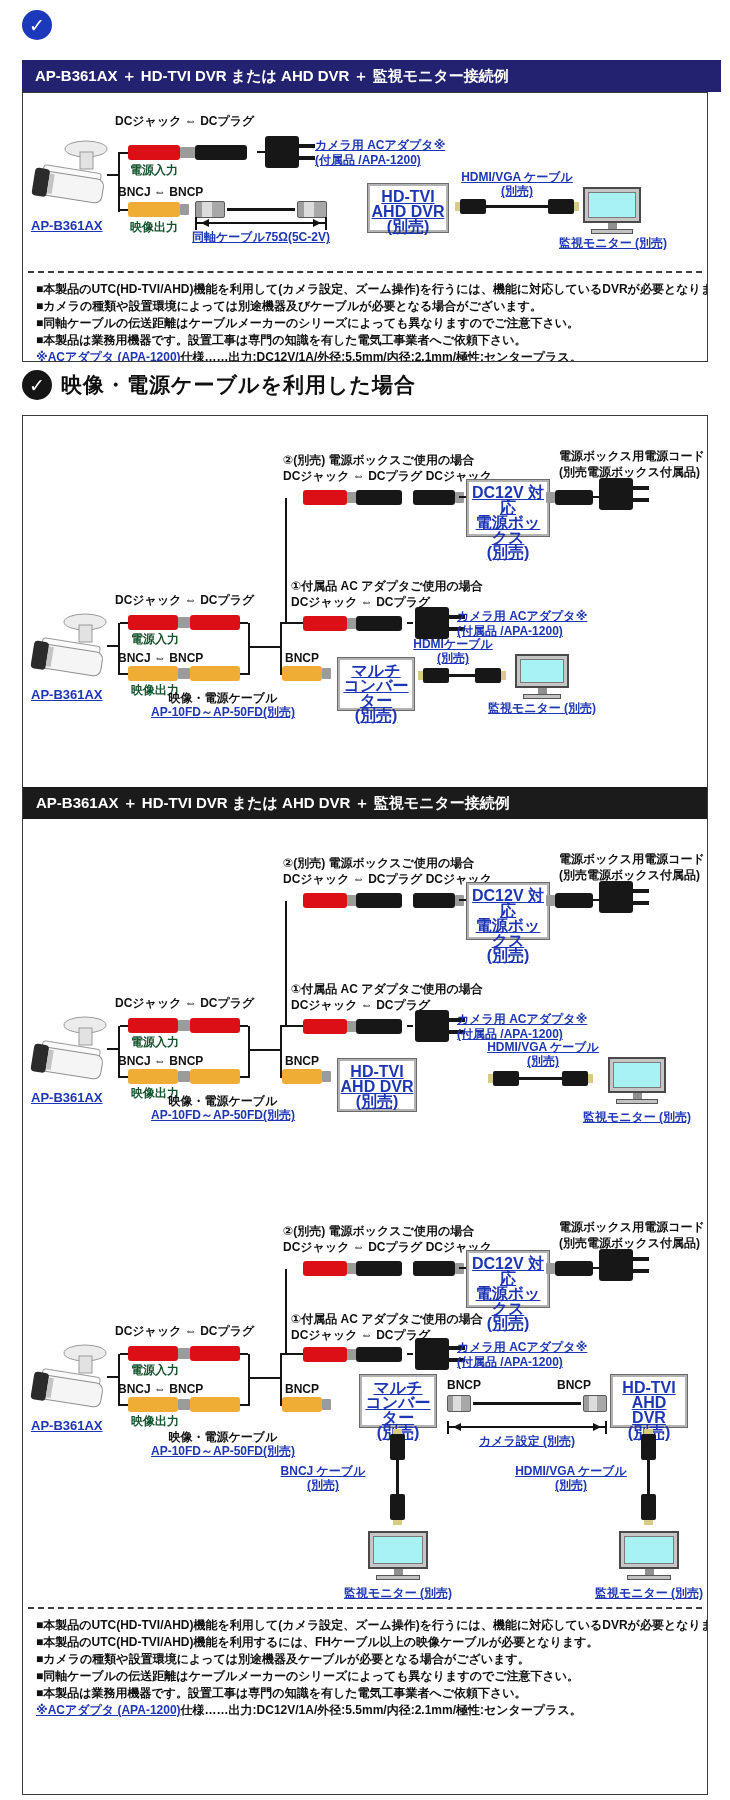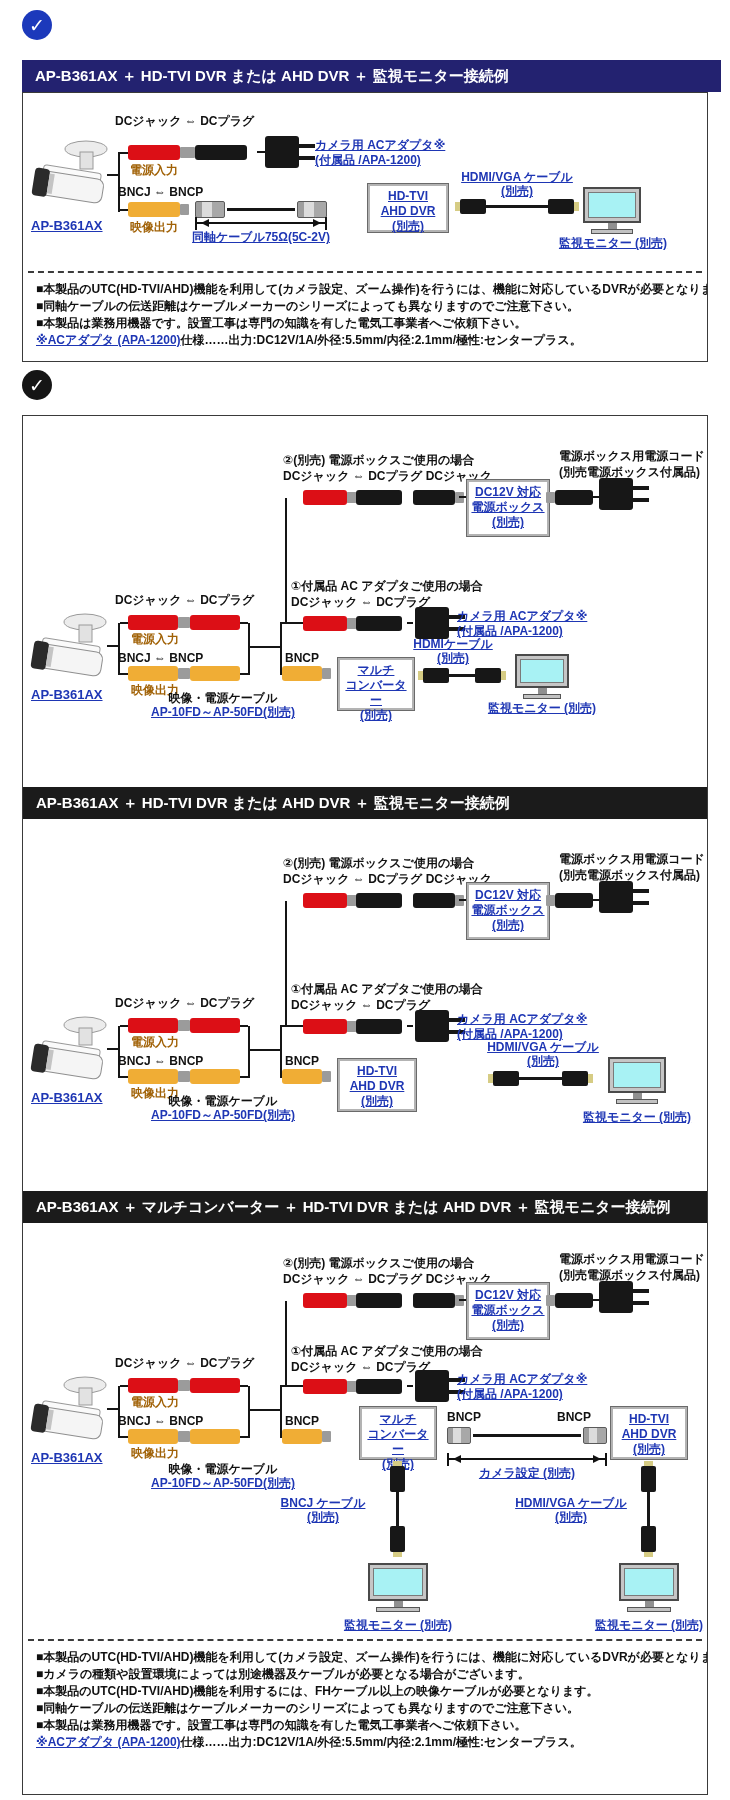--- a/index.html
+++ b/index.html
@@ -20,31 +20,31 @@
   .box1{position:absolute;left:22px;top:92px;width:686px;height:270px;border:1px solid #3a3a3a;box-sizing:border-box;overflow:hidden;}
   .box2{position:absolute;left:22px;top:415px;width:686px;height:1380px;border:1px solid #3a3a3a;box-sizing:border-box;overflow:hidden;}
   .d{position:relative;background:#fff;}
   .d1{height:178px;} .d2{height:371px;} .d3{height:372px;} .d4{height:416px;}
   .dash{border-top:2px dashed #3c3c3c;margin:0 5px;}
   .notes{padding:8px 13px 6px;}
   .nl{font-size:12px;font-weight:bold;line-height:1.42;color:#101010;white-space:nowrap;}
   .t{position:absolute;font-size:12px;font-weight:bold;white-space:nowrap;line-height:1.15;color:#111;}
   .t13{font-size:13px;}
   .link{color:#1e36b4;text-decoration:underline;}
-  .redt{color:#a16207;}
+  .redt{color:#14532d;}
   .ctr{transform:translateX(-50%);text-align:center;}
   .ln{position:absolute;background:#151515;}
   .cn{position:absolute;height:15px;border-radius:3px;}
   .cn::after{content:"";position:absolute;top:2px;width:9px;height:11px;background:#9b9b9b;border-radius:1px;}
   .tip-r::after{right:-9px;} .tip-l::after{left:-9px;}
   .c-red{background:#dc0f16;} .c-yel{background:#f0ad35;} .c-blk{background:#171717;}
   .bncc{position:absolute;height:17px;background:linear-gradient(90deg,#9e9e9e 0 22%,#dcdcdc 22% 58%,#a8a8a8 58%);
         border:1px solid #5a5a5a;border-radius:2px;box-sizing:border-box;}
   .obox{position:absolute;background:#fff;border:2px solid #b3b3b3;box-shadow:0 0 0 1px #6a6a6a;
-        text-align:center;font-weight:bold;font-size:12px;line-height:15px;padding-top:3px;box-sizing:border-box;}
+        text-align:center;font-weight:bold;font-size:16px;line-height:15px;padding-top:3px;box-sizing:border-box;}
   .obox span{display:block;}
   .acad{position:absolute;background:#171717;border-radius:3px;}
   .acad::before,.acad::after{content:"";position:absolute;left:100%;width:16px;height:4px;background:#171717;}
   .acad::before{top:8px;} .acad::after{bottom:8px;}
   .hdmi-h{position:absolute;display:flex;align-items:center;}
   .hdmi-h i,.hdmi-v i{display:block;}
   .h-tip{width:5px;height:9px;background:#d6cc84;}
   .h-bd{width:26px;height:15px;background:#171717;border-radius:2px;}
   .h-wire{height:3px;background:#171717;flex:1;}
   .hdmi-v{position:absolute;display:flex;flex-direction:column;align-items:center;}
@@ -132,28 +132,30 @@
             <div class="scr"></div>
           </div>
           <div class="st"></div>
           <div class="bs"></div>
       </div>
       <span class="t link ctr" style="left:590px;top:144px;">監視モニター (別売)</span>
     </div>
     <div class="dash"></div>
     <div class="notes">
       <div class="nl">■本製品のUTC(HD-TVI/AHD)機能を利用して(カメラ設定、ズーム操作)を行うには、機能に対応しているDVRが必要となります。</div>
+      <div class="nl">■カメラの種類や設置環境によっては別途機器及びケーブルが必要となる場合がございます。</div>
       <div class="nl">■同軸ケーブルの伝送距離はケーブルメーカーのシリーズによっても異なりますのでご注意下さい。</div>
       <div class="nl">■本製品は業務用機器です。設置工事は専門の知識を有した電気工事業者へご依頼下さい。</div>
       <div class="nl"><span class="link">※ACアダプタ (APA-1200)</span><span>仕様……出力:DC12V/1A/外径:5.5mm/内径:2.1mm/極性:センタープラス。</span></div>
     </div>
   </div>
 
   <div class="trow" style="top:370px;">
     <div class="badge blk">✓</div>
+    <div class="ttl blk">映像・電源ケーブルを利用した場合</div>
   </div>
 
   <div class="box2">
 
 
     <div class="d d2">
       <span class="t" style="left:260px;top:38px;">②(別売) 電源ボックスご使用の場合</span>
       <span class="t" style="left:260px;top:54px;">DCジャック ⇔ DCプラグ DCジャック</span>
       <i class="cn c-red tip-r" style="left:280px;top:74px;width:44px;"></i>
       <i class="cn c-blk tip-l" style="left:333px;top:74px;width:46px;"></i>
@@ -315,21 +317,20 @@
       <div class="mon" style="left:585px;top:238px;width:58px;">
         <div class="fr" style="width:58px;height:36px;">
             <div class="scr"></div>
           </div>
           <div class="st"></div>
           <div class="bs"></div>
       </div>
       <span class="t link ctr" style="left:614px;top:292px;">監視モニター (別売)</span>
     </div>
 
-    <div class="hbar dark">AP-B361AX ＋ マルチコンバーター ＋ HD-TVI DVR または AHD DVR ＋ 監視モニター接続例</div>
 
     <div class="d d4">
       <span class="t" style="left:260px;top:34px;">②(別売) 電源ボックスご使用の場合</span>
       <span class="t" style="left:260px;top:50px;">DCジャック ⇔ DCプラグ DCジャック</span>
       <i class="cn c-red tip-r" style="left:280px;top:70px;width:44px;"></i>
       <i class="cn c-blk tip-l" style="left:333px;top:70px;width:46px;"></i>
       <i class="cn c-blk tip-r" style="left:390px;top:70px;width:42px;"></i>
       <i class="ln" style="left:436px;top:76px;width:8px;height:2px;"></i>
       <div class="obox" style="left:444px;top:60px;width:82px;height:56px;">
         <span class="link">DC12V 対応</span>
@@ -439,21 +440,21 @@
           </div>
           <div class="st"></div>
           <div class="bs"></div>
       </div>
       <span class="t link ctr" style="left:626px;top:396px;">監視モニター (別売)</span>
     </div>
 
     <div class="dash"></div>
     <div class="notes">
       <div class="nl">■本製品のUTC(HD-TVI/AHD)機能を利用して(カメラ設定、ズーム操作)を行うには、機能に対応しているDVRが必要となります。</div>
+      <div class="nl">■本製品のUTC(HD-TVI/AHD)機能を利用するには、FHケーブル以上の映像ケーブルが必要となります。</div>
       <div class="nl">■カメラの種類や設置環境によっては別途機器及ケーブルが必要となる場合がございます。</div>
-      <div class="nl">■本製品のUTC(HD-TVI/AHD)機能を利用するには、FHケーブル以上の映像ケーブルが必要となります。</div>
       <div class="nl">■同軸ケーブルの伝送距離はケーブルメーカーのシリーズによっても異なりますのでご注意下さい。</div>
       <div class="nl">■本製品は業務用機器です。設置工事は専門の知識を有した電気工事業者へご依頼下さい。</div>
       <div class="nl"><span class="link">※ACアダプタ (APA-1200)</span><span>仕様……出力:DC12V/1A/外径:5.5mm/内径:2.1mm/極性:センタープラス。</span></div>
     </div>
   </div>
 
 </div>
 
 </body></html>

